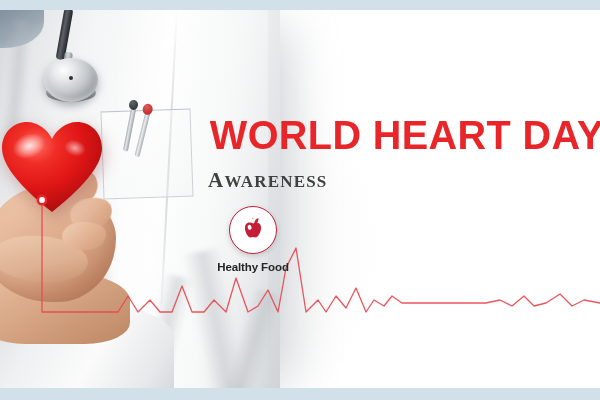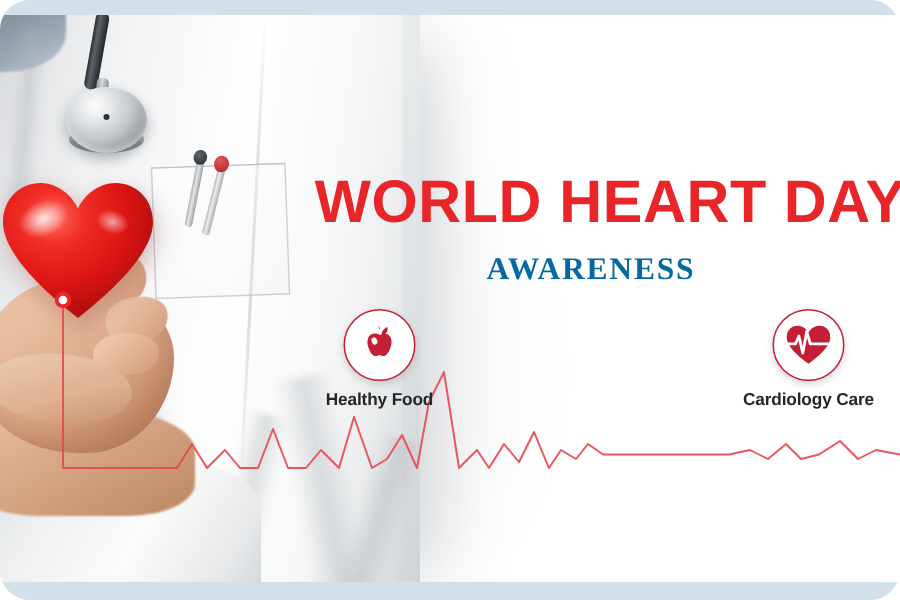--- a/index.html
+++ b/index.html
@@ -7,21 +7,20 @@
     padding: 0;
     background: #ffffff;
   }
   #poster {
     position: relative;
     width: 600px;
     height: 400px;
     overflow: hidden;
     font-family: "Liberation Sans", sans-serif;
     background: #ffffff;
-    border-radius: 20px;
   }
 
   
   .bg-base {
     position: absolute;
     inset: 0;
     background:
       radial-gradient(ellipse 420px 330px at 8% 62%, #e9eaec 0%, #f2f3f4 38%, #fafafa 62%, #ffffff 80%),
       linear-gradient(100deg, #e4e6e8 0%, #eef0f1 24%, #f8f9f9 48%, #ffffff 70%, #ffffff 100%);
   }
@@ -233,27 +232,26 @@
     letter-spacing: 0.4px;
     line-height: 44px;
     color: #e8262a;
     white-space: nowrap;
     transform: scaleX(0.99);
   }
   .title-sub {
     position: absolute;
     left: 208px; top: 160px;
     width: 372px;
-    text-align: center;
     font-family: "Liberation Serif", serif;
     font-weight: bold;
-    font-size: 30px;
+    font-size: 24px;
     line-height: 34px;
     letter-spacing: 1.2px;
-    color: #0369a1;
+    color: #404040;
     font-variant: small-caps;
     text-transform: lowercase;
   }
   .title-sub::first-letter { font-size: 30px; }
 
   
   .icons-row {
     position: absolute;
     left: 205px; top: 206px;
     width: 382px;
@@ -369,28 +367,19 @@
           <path d="M16.4 7.6c0.2-2 1.8-3.9 3.9-4.6 0.5 2.2-0.4 4.1-1.8 5.1-0.8 0.6-1.6 0.8-2.1-0.5z" fill="#c41f36"></path>
           <path d="M15.5 5.2c-0.1-1.2-0.5-2.1-1.2-2.8 0.2 1.1 0.5 2 1.2 2.8z" fill="#c41f36"></path>
           <ellipse cx="11.6" cy="12.3" rx="1.9" ry="2.5" fill="#ffffff" transform="rotate(-18 11.6 12.3)"></ellipse>
         </svg>
       </div>
       <div class="icon-label">Healthy Food</div>
     </div>
 
 
 
-    <div class="icon-item">
-      <div class="icon-circle">
-        <svg width="32" height="30" viewBox="0 0 32 30">
-          <path d="M16 27.5 C 4.5 19.0, 1.5 14.0, 1.5 9.6 C 1.5 5.2, 4.8 2.2, 8.6 2.2 C 11.6 2.2, 14.4 4.0, 16 6.6 C 17.6 4.0, 20.4 2.2, 23.4 2.2 C 27.2 2.2, 30.5 5.2, 30.5 9.6 C 30.5 14.0, 27.5 19.0, 16 27.5 Z" fill="#c41f36"></path>
-          <polyline points="1.8,14.2 7.4,14.2 9.6,9.0 12.2,20.4 14.8,6.0 17.2,14.2 30.2,14.2" fill="none" stroke="#ffffff" stroke-width="1.9" stroke-linejoin="round" stroke-linecap="round"></polyline>
-        </svg>
-      </div>
-      <div class="icon-label">Cardiology Care</div>
-    </div>
 
   </div>
 
   <div class="band band-top"></div>
   <div class="band band-bottom"></div>
 
 </div>
 
 </body></html>

